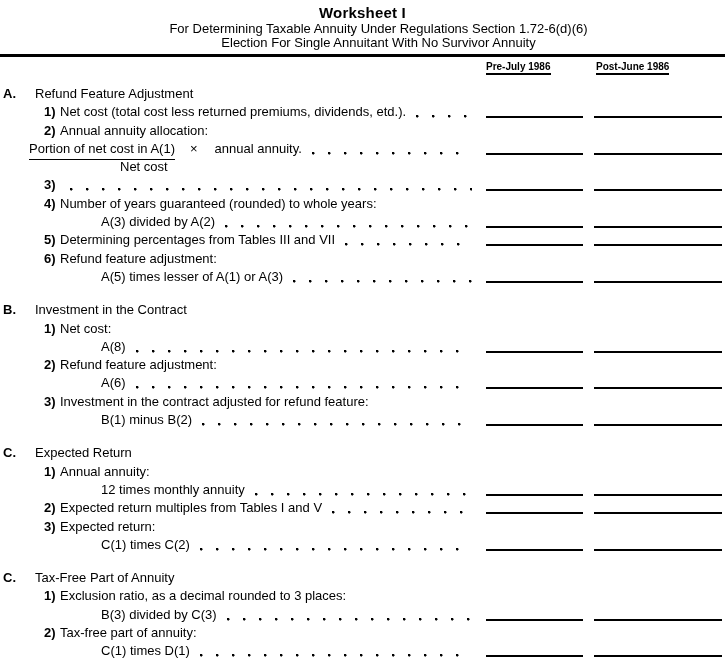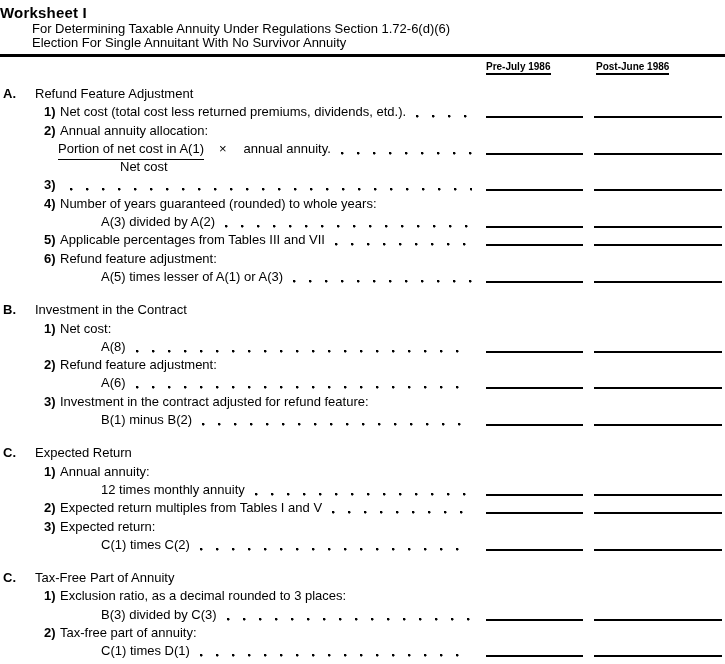--- a/index.html
+++ b/index.html
@@ -3,42 +3,42 @@
 <meta charset="utf-8">
 <style>
   html,body{margin:0;padding:0;background:#fff;}
   .page{
     position:relative;
     width:725px;height:664px;
     background:#fff;color:#000;
     font-family:"Liberation Sans",sans-serif;
     overflow:hidden;
   }
-  .header{padding-top:4px;}
+  .header{text-align:center;padding-top:4px;}
   .title{font-size:15px;font-weight:700;line-height:18px;letter-spacing:.2px;}
   .subtitle{font-size:13px;line-height:13.5px;padding-left:32px;}
   .rule{height:3px;background:#000;margin-top:5px;}
   .colhead{
     position:absolute;top:61px;
     font-size:10px;font-weight:700;
     border-bottom:2px solid #000;padding-bottom:1px;
     white-space:nowrap;
   }
   .ch1{left:486px;}
   .ch2{left:596px;}
   .rows{margin:28px 3px 0 0;font-size:13px;}
   .sec + .sec{margin-top:15px;}
   .row{display:flex;align-items:baseline;height:18.3px;line-height:18.3px;white-space:pre;}
   .letter{font-weight:700;margin-left:3px;width:32px;flex:none;}
   .sectitle{flex:none;}
   .num{font-weight:700;margin-left:44px;width:16px;flex:none;}
   .txt{flex:none;}
   .sub{margin-left:101px;}
   .denom{margin-left:120px;flex:none;}
-  .fracnum{margin-left:58px;border-bottom:1.5px solid #000;padding-bottom:1px;flex:none;}
+  .fracnum{margin-left:29px;border-bottom:1.5px solid #000;padding-bottom:1px;flex:none;}
   .fracop{margin:0 17px 0 15px;flex:none;}
   .dots{
     flex:1 1 auto;align-self:flex-start;height:16px;
     margin-left:6px;margin-right:14px;
     background:radial-gradient(circle at 1.2px 1.2px,#000 1.1px,transparent 1.6px) 4px 12px / 16px 3px repeat-x;
   }
   .blank{align-self:flex-start;height:13px;border-bottom:2px solid #000;flex:none;}
   .b1{width:97px;}
   .gapcell{width:11px;flex:none;}
   .b2{width:128px;}
@@ -103,21 +103,21 @@
       </div>
       <div class="row">
         <span class="txt sub">A(3) divided by A(2)</span>
         <span class="dots"></span>
         <span class="blank b1"></span>
         <span class="gapcell"></span>
         <span class="blank b2"></span>
       </div>
       <div class="row">
         <span class="num">5)</span>
-        <span class="txt">Applicable percentages from Tables III and VII</span>
+        <span class="txt">Determining percentages from Tables III and VII</span>
         <span class="dots"></span>
         <span class="blank b1"></span>
         <span class="gapcell"></span>
         <span class="blank b2"></span>
       </div>
       <div class="row">
         <span class="num">6)</span>
         <span class="txt">Refund feature adjustment:</span>
       </div>
       <div class="row">

